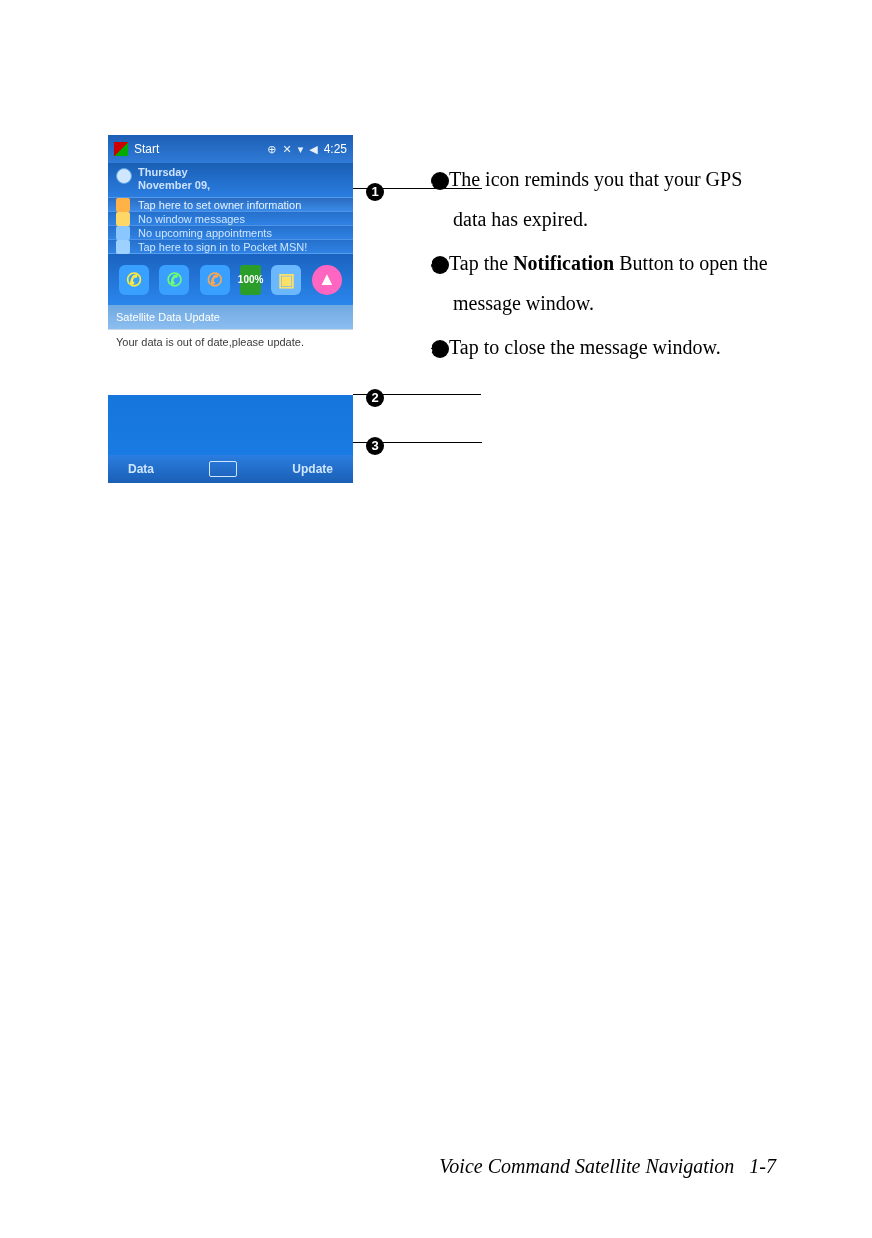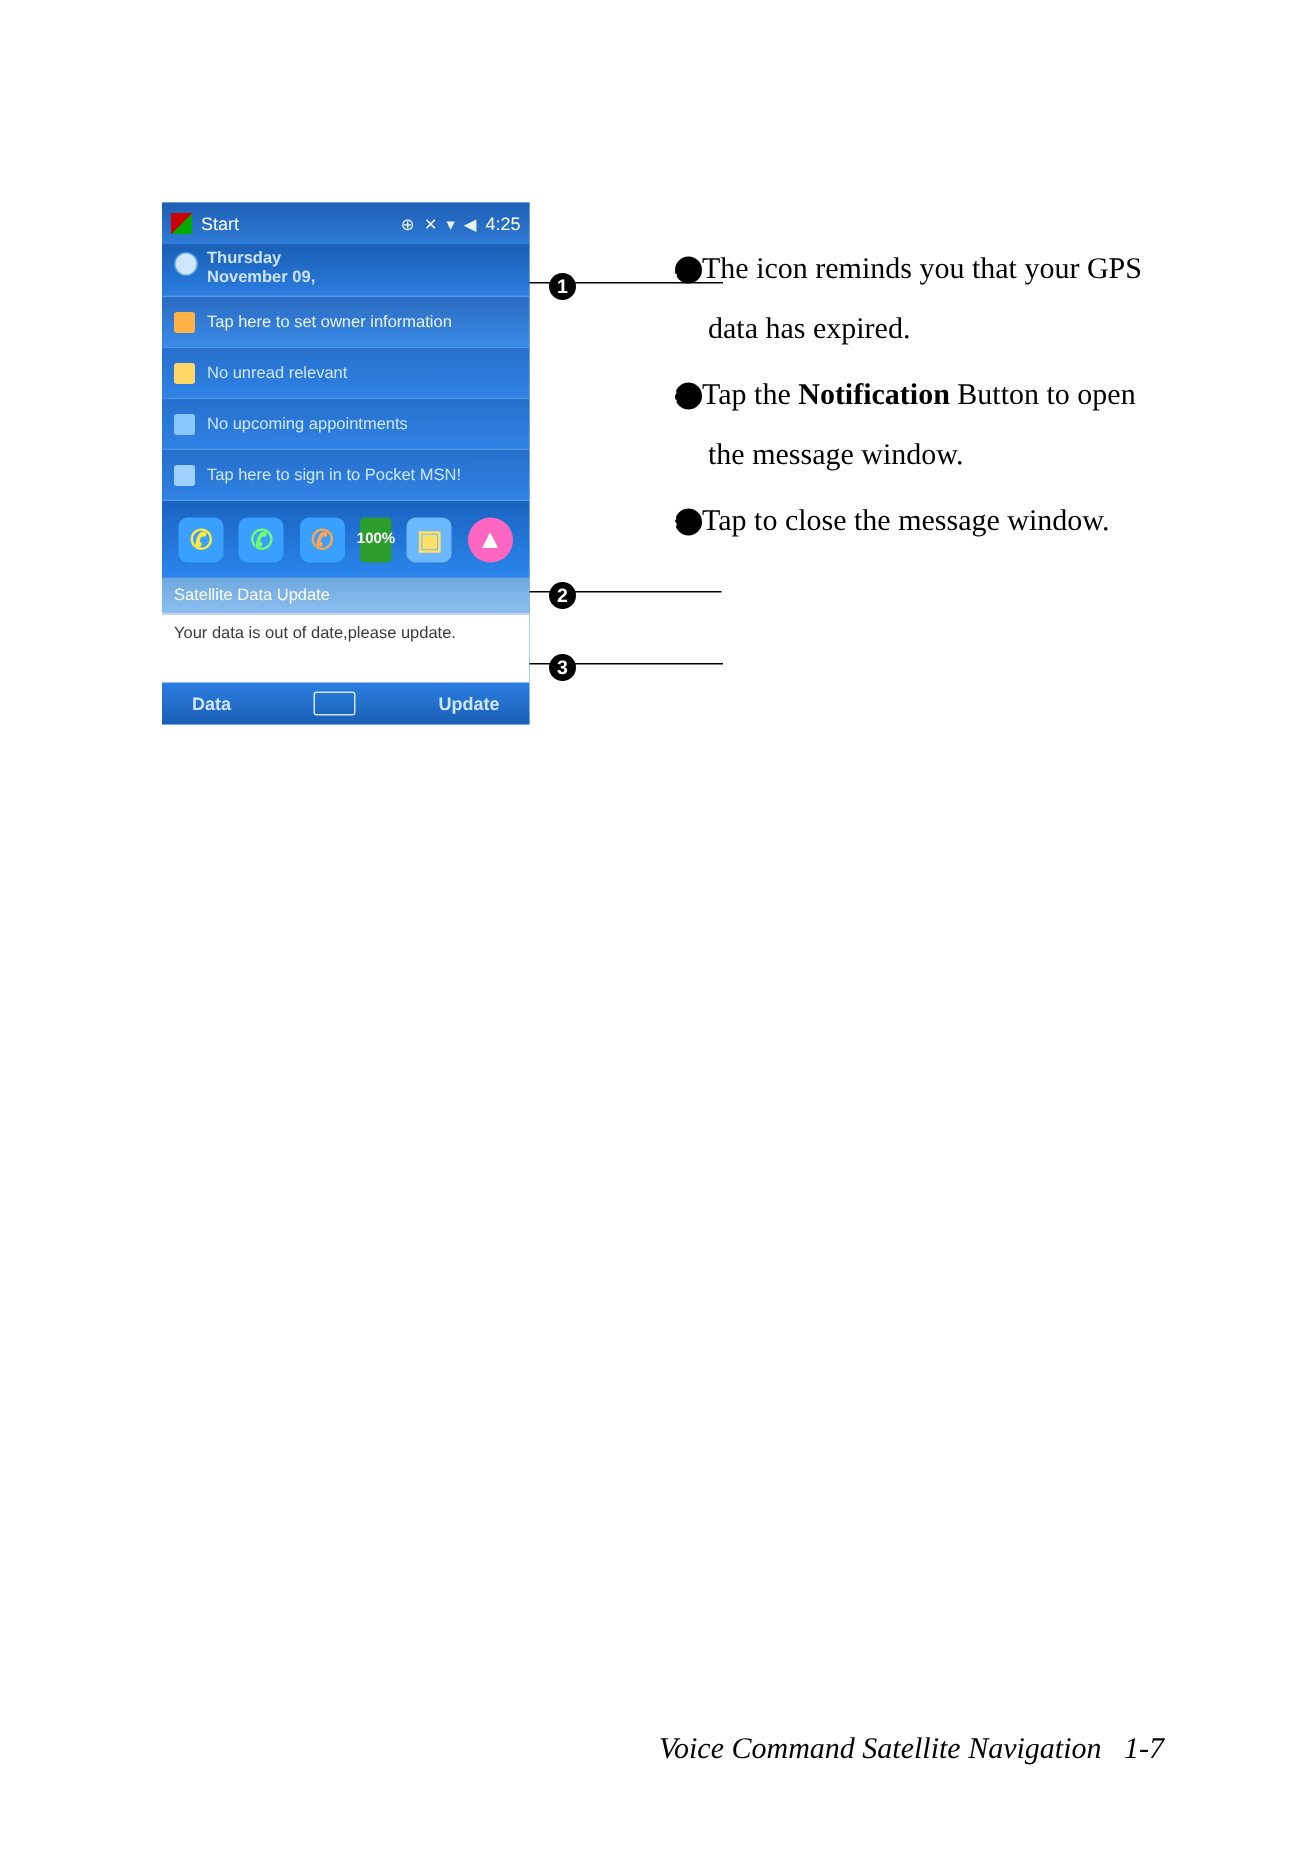--- a/index.html
+++ b/index.html
@@ -21,21 +21,21 @@
   .flag { width: 14px; height: 14px; background: linear-gradient(135deg,#c00 0 50%, #0a0 50% 100%); }
   .taskbar .grow { flex: 1; }
   .tb-icon { color:#fff; opacity:.9; font-size:11px; }
   .date-row {
     height: 34px; background: linear-gradient(#1a5fb5,#2a7de0);
     color:#cde2ff; font-family: Tahoma,sans-serif; font-size:11px; font-weight:bold;
     padding: 3px 8px; line-height:1.2;
   }
   .date-row .clock { float:left; width:16px; height:16px; border-radius:50%; background:#cfe6ff; border:1px solid #5aa0e8; margin-right:6px; margin-top:2px; }
   .home-item {
-    height: 34px; display:flex; align-items:center; gap:8px;
+    height: 14px; display:flex; align-items:center; gap:8px;
     color:#cfe6ff; font-family:Tahoma,sans-serif; font-size:11px;
     padding: 0 8px; border-top:1px solid rgba(255,255,255,0.15);
     background: linear-gradient(#2670cc,#2f82e4);
   }
   .home-item.dark { background: linear-gradient(#2a6cc0,#3a8ae8); color:#e8f2ff; }
   .hi-icon { width:14px; height:14px; background:#ffb347; border-radius:2px; }
   .hi-icon.msg { background:#ffd766; }
   .hi-icon.task { background:#e74c3c; }
   .hi-icon.cal { background:#8ac6ff; }
   .hi-icon.msn { background:#9ed1ff; }
@@ -83,21 +83,21 @@
   .c-sym {
     display:inline-block; width:18px; height:18px; border-radius:9px 9px 9px 9px;
     border:2.5px solid #000; border-right-color: transparent;
     transform: rotate(15deg); vertical-align:middle; position:relative; top:-1px;
   }
   .callout-line1 { left: 132px; top: 53px; width: 242px; }
   .callout-vline1 { left: 132px; top: 40px; height: 14px; }
   .callout-line2 { left: 220px; top: 259px; width: 153px; }
   .callout-line3a { left: 148px; top: 307px; width: 226px; }
   .callout-vline3 { left: 148px; top: 294px; height: 14px; }
-  .explain p { margin-bottom: 4px; text-indent: -22px; padding-left: 22px; margin-left: 19px; }
+  .explain p { margin-bottom: 4px; text-indent: -22px; padding-left: 22px; }
   .explain .lead { margin-left: 0; }
   .explain .spacer { height: 24px; }
   .footer {
     position:absolute; bottom: 60px; right: 96px;
     font-style: italic; font-family: "Times New Roman", serif; font-size: 20px;
   }
   .bold { font-weight: bold; }
 </style>
 </head>
 <body>
@@ -133,21 +133,21 @@
             <span class="clock"></span>
             <div>Thursday</div>
             <div>November 09,</div>
           </div>
           <div class="home-item dark">
             <span class="hi-icon"></span>
             <span>Tap here to set owner information</span>
           </div>
           <div class="home-item">
             <span class="hi-icon msg"></span>
-            <span>No unread relevant</span>
+            <span>No window messages</span>
           </div>
           <div class="home-item">
             <span class="hi-icon cal"></span>
             <span>No upcoming appointments</span>
           </div>
           <div class="home-item">
             <span class="hi-icon msn"></span>
             <span>Tap here to sign in to Pocket MSN!</span>
           </div>
           <div class="quick-row">

